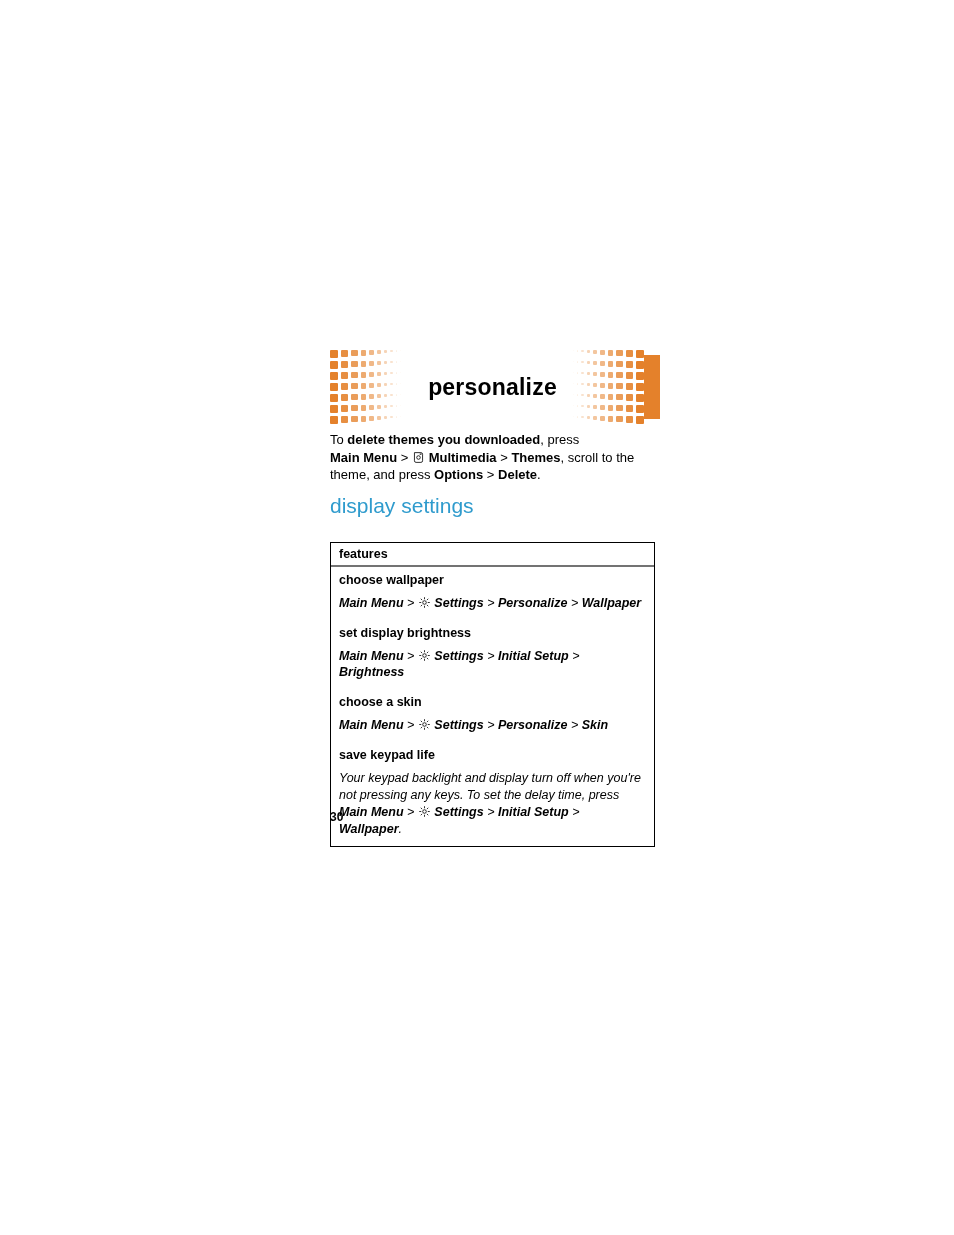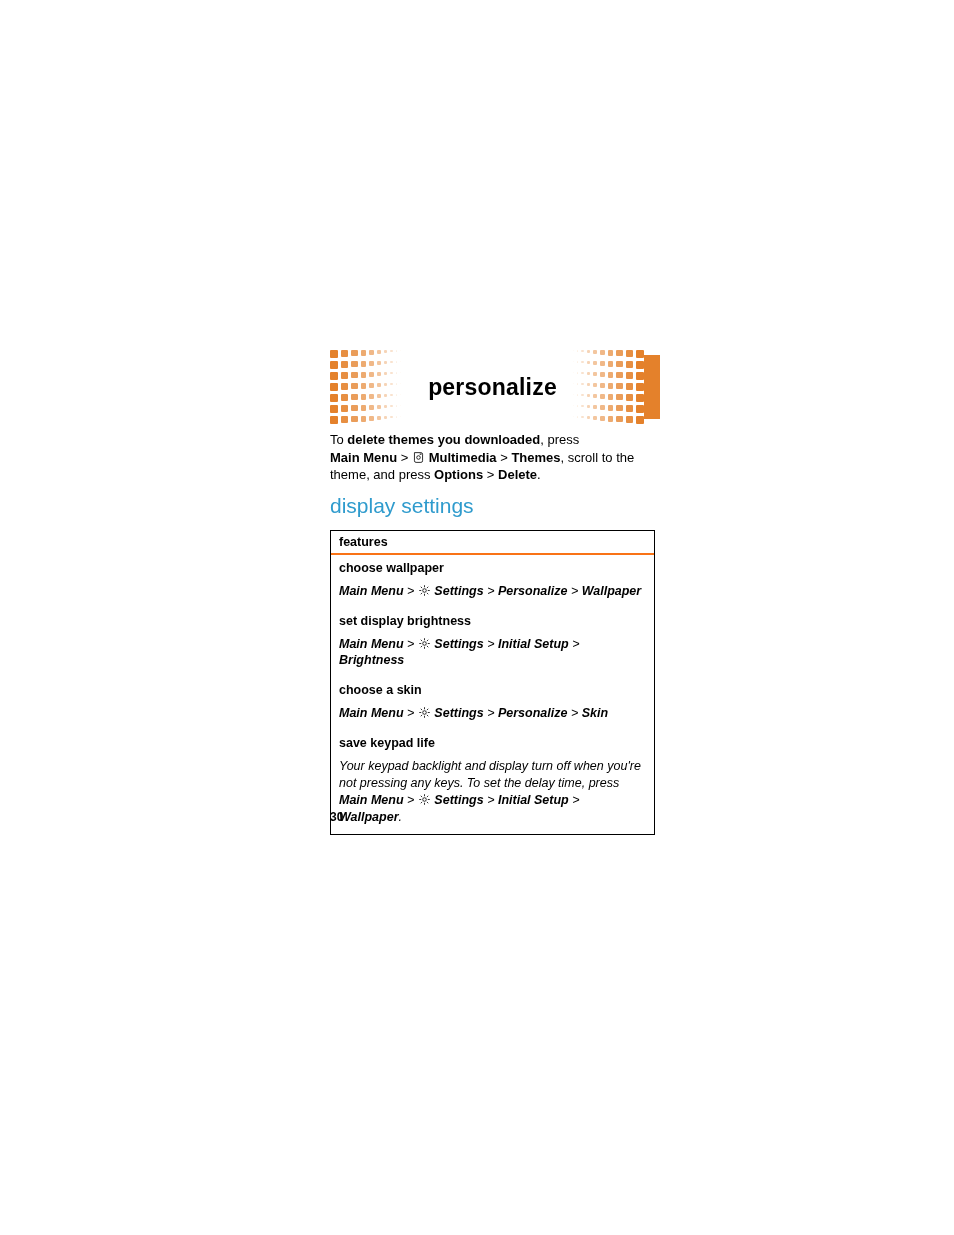--- a/index.html
+++ b/index.html
@@ -87,32 +87,32 @@
     line-height: 1.35;
     margin: 12px 0 10px;
     color: #000;
   }
   .intro .bold { font-weight: bold; }
   .intro .cond { font-family: "Arial Narrow", Arial, sans-serif; font-stretch: condensed; font-weight: bold; }
 
   .section-title {
     color: #2f9bcd;
     font-size: 21px;
-    margin: 10px 0 12px;
+    margin: 10px 0 24px;
     font-weight: normal;
   }
 
   .feat-table {
     border: 1px solid #000;
     font-size: 12.5px;
   }
   .row-head {
     font-weight: bold;
     padding: 4px 8px;
-    border-bottom: 2px solid #f97316;
+    border-bottom: 2px solid #737373;
   }
   .row-title {
     font-weight: bold;
     padding: 6px 8px 4px;
   }
   .row-body {
     padding: 4px 8px 8px;
     border-bottom: 1px solid #000;
     line-height: 1.35;
   }

